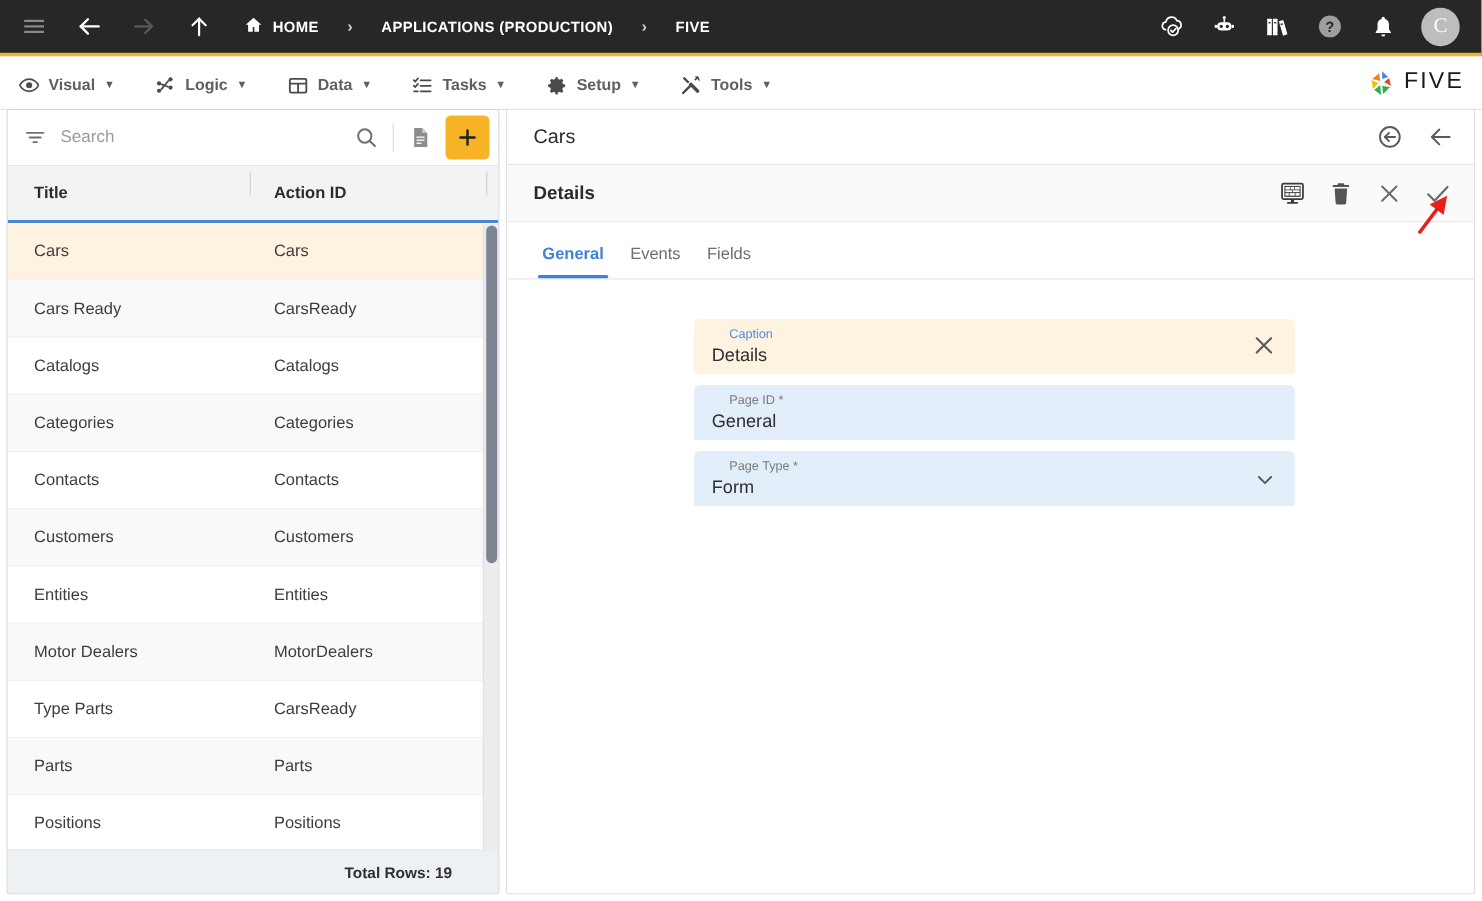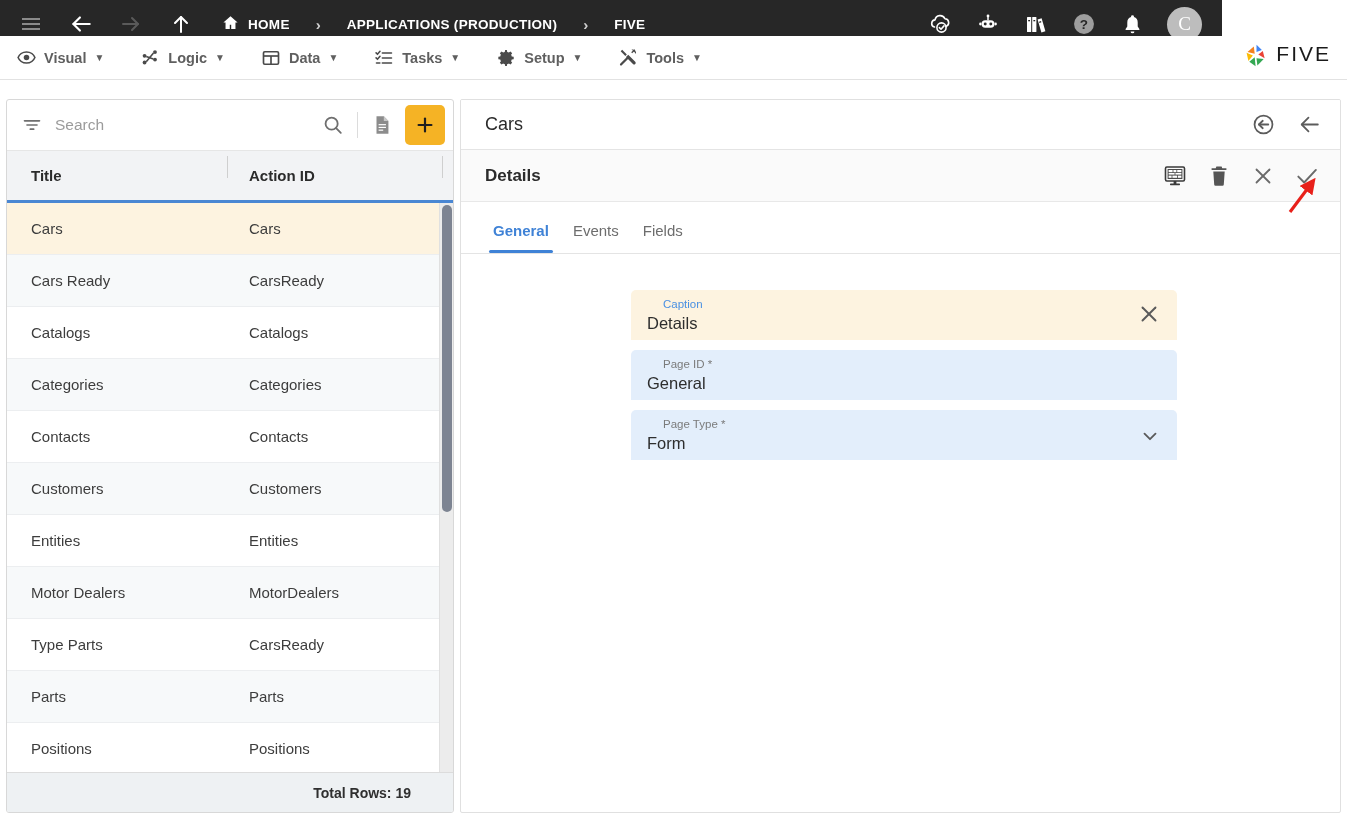--- a/index.html
+++ b/index.html
@@ -6,21 +6,21 @@
   html, body {
     width: 1347px; height: 819px;
     font-family: "Liberation Sans", sans-serif;
     background: #ffffff;
     overflow: hidden;
   }
   #app { position: relative; width: 1347px; height: 819px; background:#fff; }
 
   
   .topbar {
-    position:absolute; left:0; top:0; width:1222px; height:51px;
+    position:absolute; left:0; top:0; width:1347px; height:51px;
     background:#272727; display:flex; align-items:center;
     border-bottom:3px solid #f5b325;
   }
   .tb-icons { display:flex; align-items:center; padding-left:18px; gap:24px; }
   .tb-ico { width:26px; height:26px; display:flex; align-items:center; justify-content:center; cursor:pointer; }
   .tb-ico svg { display:block; }
   .crumbs { display:flex; align-items:center; margin-left:28px; gap:0; }
   .crumb {
     color:#fff; font-size:13.5px; font-weight:bold; letter-spacing:.3px;
     display:flex; align-items:center; gap:9px; cursor:pointer; white-space:nowrap;
@@ -28,21 +28,21 @@
   .crumb-sep { color:#cfcfcf; font-size:15px; margin:0 26px; font-weight:600; }
   .tb-right { margin-left:auto; display:flex; align-items:center; gap:22px; padding-right:20px; }
   .avatar {
     width:35px; height:35px; border-radius:50%; background:#bdbdbd; color:#fff;
     font-size:19px; display:flex; align-items:center; justify-content:center;
     cursor:pointer; font-family:"Liberation Serif", serif;
   }
 
   
   .menubar {
-    position:absolute; left:0; top:36px; width:1347px; height:44px;
+    position:absolute; left:0; top:56px; width:1347px; height:44px;
     background:#fff; display:flex; align-items:center; padding-left:16px;
     border-bottom:1px solid #e2e2e2;
   }
   .menu-item {
     display:flex; align-items:center; gap:8px; margin-right:36px; cursor:pointer;
     color:#5f5f5f; font-size:14.5px; font-weight:bold;
   }
   .menu-item .mcaret { font-size:10px; color:#5f5f5f; }
   .menu-ico { width:20px; height:20px; display:flex; align-items:center; justify-content:center; }
   .five-logo { margin-left:auto; padding-right:16px; display:flex; align-items:flex-start; gap:6px; }

